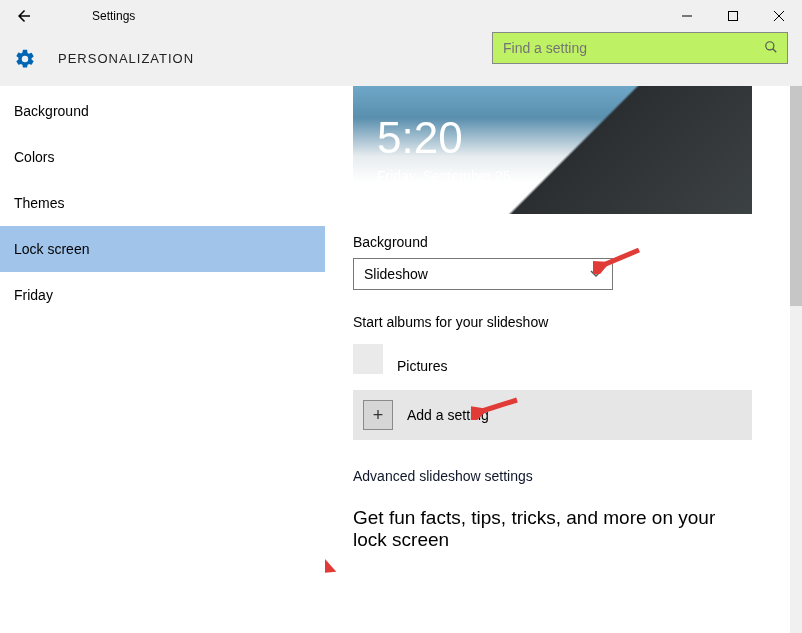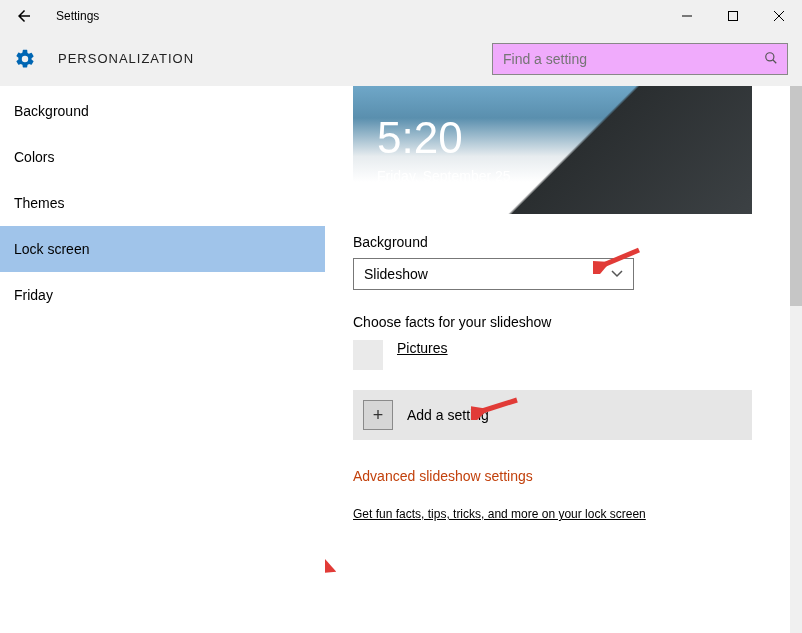--- a/index.html
+++ b/index.html
@@ -5,20 +5,21 @@
   * { box-sizing: border-box; margin: 0; padding: 0; font-family: "Segoe UI", Arial, sans-serif; }
   html, body { width: 802px; height: 633px; overflow: hidden; background: #fff; }
 
   
   .titlebar {
     height: 32px;
     background: #f0f0f0;
     display: flex;
     align-items: center;
     position: relative;
+    gap: 36px;
   }
   .back-btn {
     width: 48px; height: 32px;
     display: flex; align-items: center; justify-content: center;
     font-size: 16px;
   }
   .title-text {
     font-size: 12px;
     color: #000;
     padding-left: 8px;
@@ -52,25 +53,25 @@
   .header-title {
     font-size: 13px;
     letter-spacing: 1px;
     color: #222;
     margin-left: 22px;
     font-weight: 400;
   }
   .search-box {
     position: absolute;
     right: 14px;
-    top: 11px;
+    top: 0;
     width: 296px;
     height: 32px;
     border: 1px solid #888;
-    background: #f0abfc;
+    background: #bef264;
     display: flex;
     align-items: center;
   }
   .search-input {
     flex: 1;
     border: none;
     outline: none;
     padding: 0 10px;
     font-size: 14px;
     color: #555;
@@ -161,42 +162,41 @@
     z-index: 2;
   }
 
   .section-label {
     font-size: 14px;
     color: #000;
     margin-top: 20px;
   }
   .dropdown {
     margin-top: 8px;
-    width: 281px;
+    width: 260px;
     height: 32px;
     border: 1px solid #777;
     display: flex;
     align-items: center;
     padding: 0 10px;
     justify-content: space-between;
     background: #fff;
   }
   .dropdown-val { font-size: 14px; }
   .chevron { font-size: 12px; color: #555; }
 
   .album-label {
     font-size: 14px;
     margin-top: 24px;
   }
   .album-row {
     display: flex;
-    align-items: flex-start;
+    align-items: flex-end;
     margin-top: 10px;
     height: 34px;
-    text-decoration: underline;
   }
   .album-thumb {
     width: 30px; height: 30px;
     background: #eaeaea;
     margin-right: 14px;
   }
   .album-name { font-size: 14px; }
 
   .addfolder {
     margin-top: 16px;
@@ -210,30 +210,29 @@
     width: 30px; height: 30px;
     border: 1px solid #8a8a8a;
     background: #d6d6d6;
     display: flex; align-items: center; justify-content: center;
     font-size: 18px; color: #333;
     margin-right: 14px;
   }
   .addfolder-label { font-size: 14px; }
 
   .link {
-    color: #c2410c;
+    color: #0f172a;
     font-size: 14px;
     margin-top: 28px;
     display: inline-block;
   }
 
   .funfacts-label {
-    font-size: 12px;
+    font-size: 19px;
     margin-top: 22px;
-    text-decoration: underline;
   }
   .toggle-row {
     display: flex;
     align-items: center;
     margin-top: 8px;
   }
   .toggle {
     width: 44px; height: 20px;
     border-radius: 10px;
     background: #0067c0;
@@ -334,21 +333,21 @@
       <div class="section-label">Background</div>
       <div class="dropdown">
         <span class="dropdown-val">Slideshow</span>
         <span class="chevron">
           <svg width="12" height="8" viewBox="0 0 12 8">
               <path d="M1 1 L6 6 L11 1" fill="none" stroke="#555" stroke-width="1.5"></path>
             </svg>
         </span>
       </div>
 
-      <div class="album-label">Choose facts for your slideshow</div>
+      <div class="album-label">Start albums for your slideshow</div>
       <div class="album-row">
         <div class="album-thumb"></div>
         <span class="album-name">Pictures</span>
       </div>
 
       <div class="addfolder">
         <div class="plusbox">+</div>
         <span class="addfolder-label">Add a setting</span>
       </div>
 

